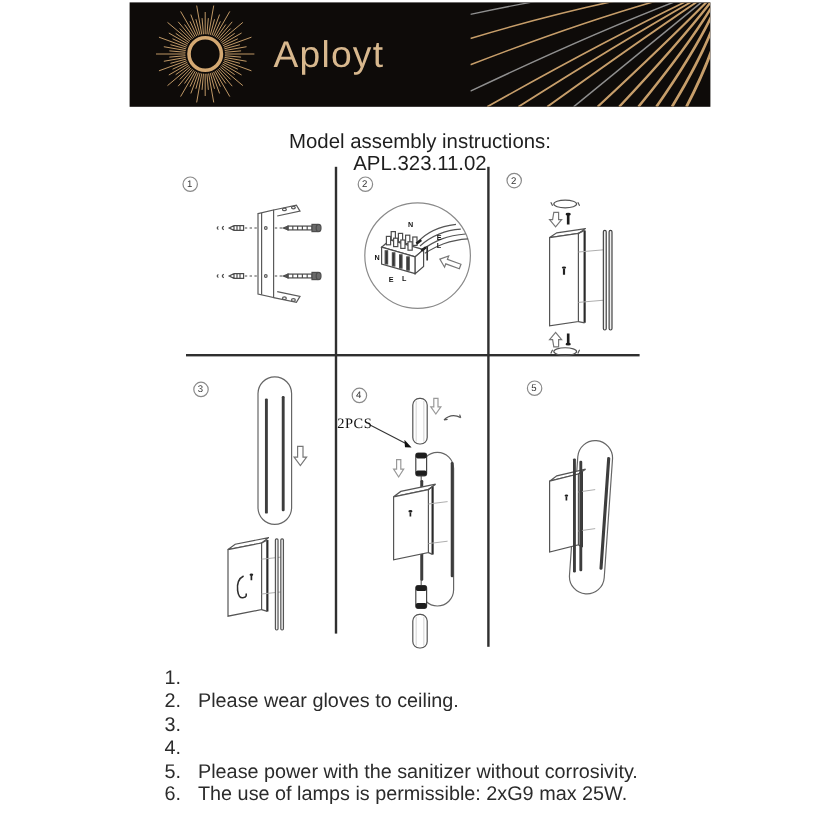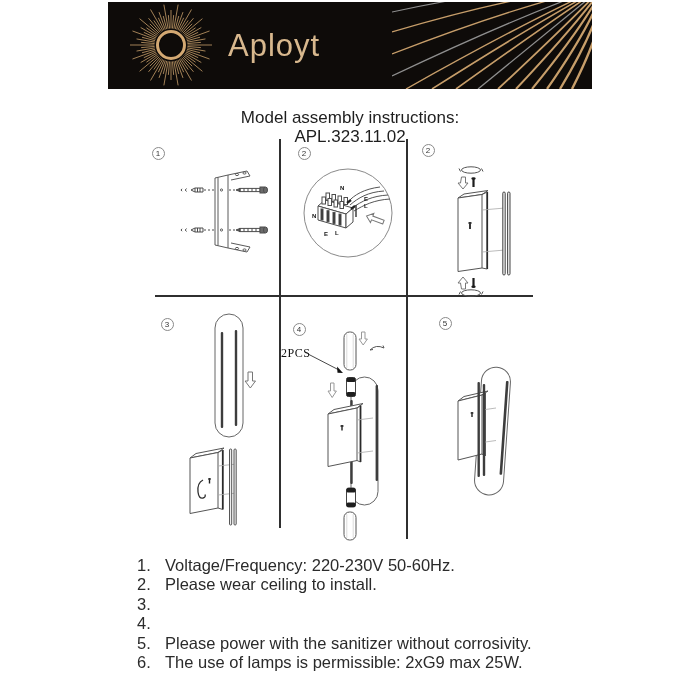--- a/index.html
+++ b/index.html
@@ -345,25 +345,24 @@
       <ellipse cx="52" cy="103" rx="1.5" ry="1" fill="#222" stroke="none"></ellipse>
       <line x1="52" y1="104" x2="52" y2="107" stroke="#222" stroke-width="1.4"></line>
     </g>
     <rect x="57.5" y="72" width="2.4" height="95" rx="1" fill="#3d3d3d"></rect>
     <rect x="62.8" y="74" width="2.4" height="92" rx="1" fill="#3d3d3d"></rect>
   </svg>
 
   <div class="instructions">
     <div class="instr-row">
       <span class="instr-num">1.</span>
-      <span>Voltage/Frequency: 220-230V 50-60Hz.</span>
     </div>
     <div class="instr-row">
       <span class="instr-num">2.</span>
-      <span>Please wear ceiling to install.</span>
+      <span>Please wear gloves to ceiling.</span>
     </div>
     <div class="instr-row">
       <span class="instr-num">3.</span>
     </div>
     <div class="instr-row">
       <span class="instr-num">4.</span>
     </div>
     <div class="instr-row">
       <span class="instr-num">5.</span>
       <span>Please power with the sanitizer without corrosivity.</span>

